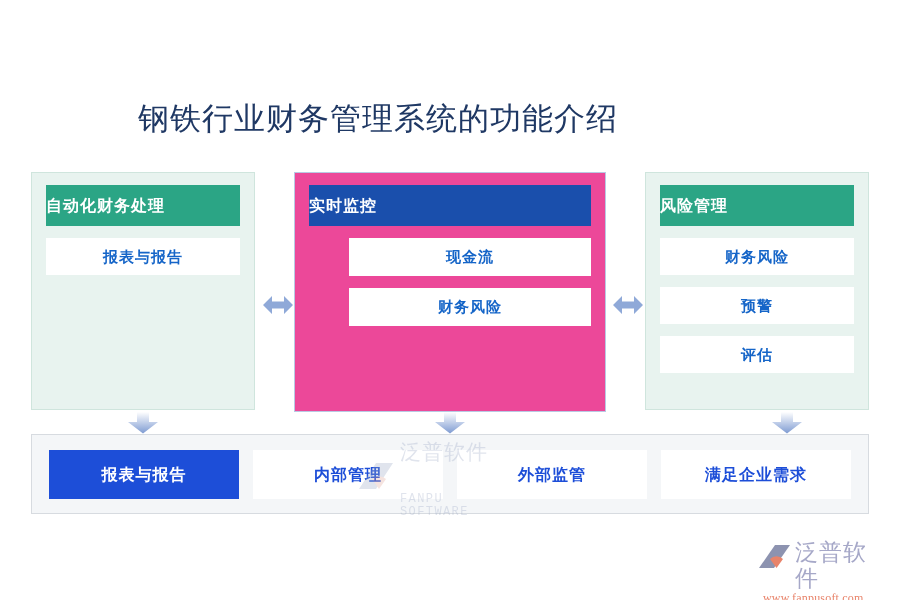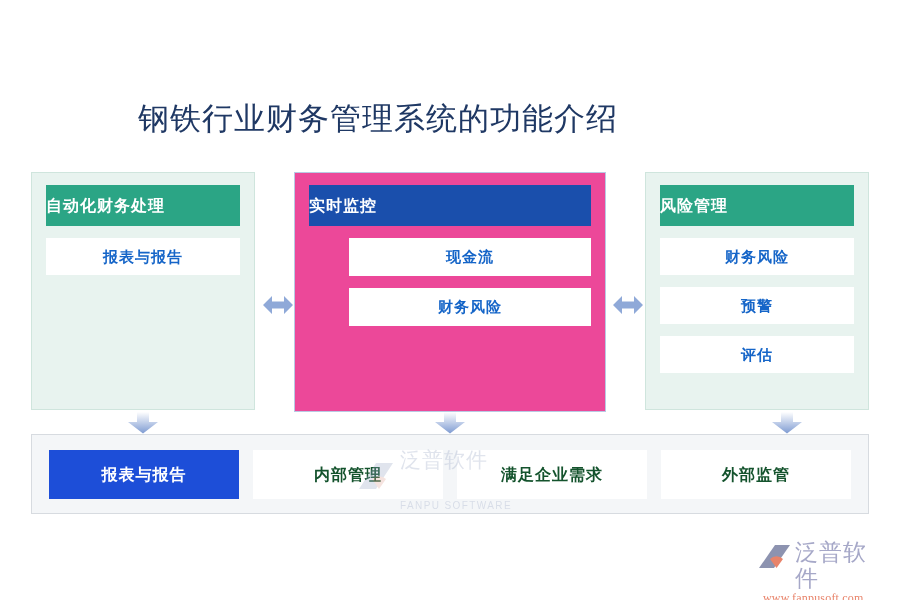--- a/index.html
+++ b/index.html
@@ -127,21 +127,21 @@
     align-items: center;
     padding: 0 17px;
     gap: 14px;
   }
   .bottom-item {
     flex: 1 1 0;
     height: 49px;
     line-height: 49px;
     text-align: center;
     background: #ffffff;
-    color: #14532d;
+    color: #1d4ed8;
     font-size: 16px;
     font-weight: bold;
     letter-spacing: 1px;
   }
   .bottom-item.highlight {
     background: #1d4ed8;
     color: #ffffff;
   }
 
   
@@ -166,24 +166,24 @@
     margin-left: 3px;
     line-height: 1.05;
   }
   .wm-cn {
     font-size: 21px;
     color: #9aa7c4;
     letter-spacing: 1px;
     font-family: "DejaVu Sans", sans-serif;
   }
   .wm-en {
-    font-size: 10px;
+    font-size: 12px;
     color: #9aa7c4;
     letter-spacing: 1.4px;
-    font-family: Liberation Sans, sans-serif;
+    font-family: Liberation Mono, monospace;
     margin-top: 30px;
   }
 
   
   .logo {
     position: absolute;
     left: 757px;
     top: 540px;
     width: 132px;
     height: 50px;
@@ -282,22 +282,22 @@
           <stop offset="100%" stop-color="#7e9bd2"></stop>
         </linearGradient>
       </defs>
       <path d="M10 0 L22 0 L22 10 L31 10 L16 21.5 L1 10 L10 10 Z" fill="url(#dg3)"></path>
     </svg>
   </div>
 
   <div class="bottom-bar">
     <div class="bottom-item highlight">报表与报告</div>
     <div class="bottom-item">内部管理</div>
+    <div class="bottom-item">外部监管</div>
     <div class="bottom-item">满足企业需求</div>
-    <div class="bottom-item">外部监管</div>
   </div>
 
   <div class="watermark-center">
     <div class="wm-mark">
       <svg width="42" height="42" viewBox="0 0 42 42">
         <path d="M4 30 L21 4 L38 4 L21 30 Z" fill="#9aa7c4"></path>
         <path d="M17 20 a10 10 0 0 1 14 0 l-7 10 Z" fill="#e0a596"></path>
       </svg>
     </div>
     <div class="wm-text">

